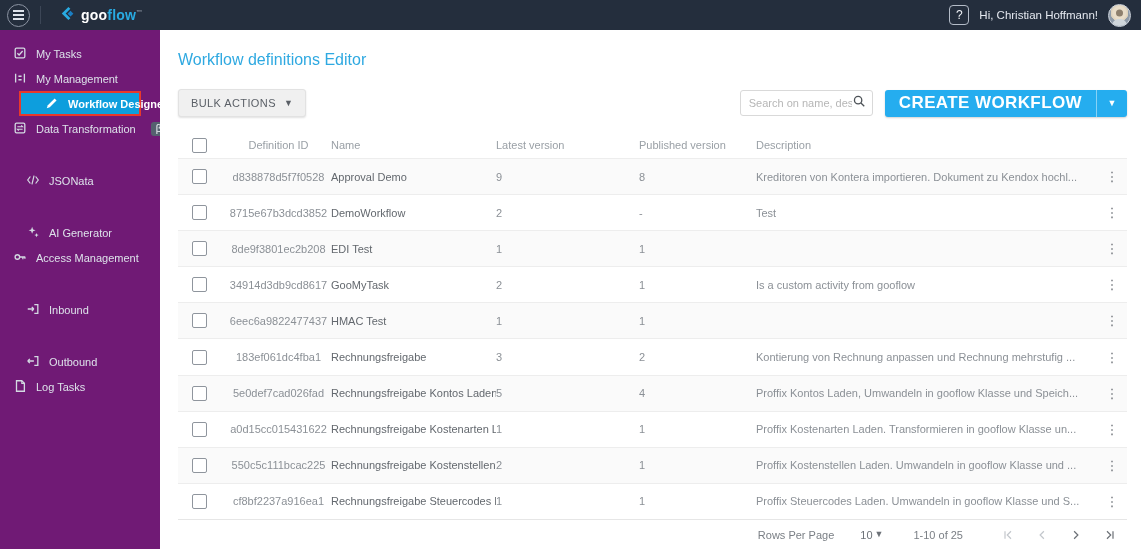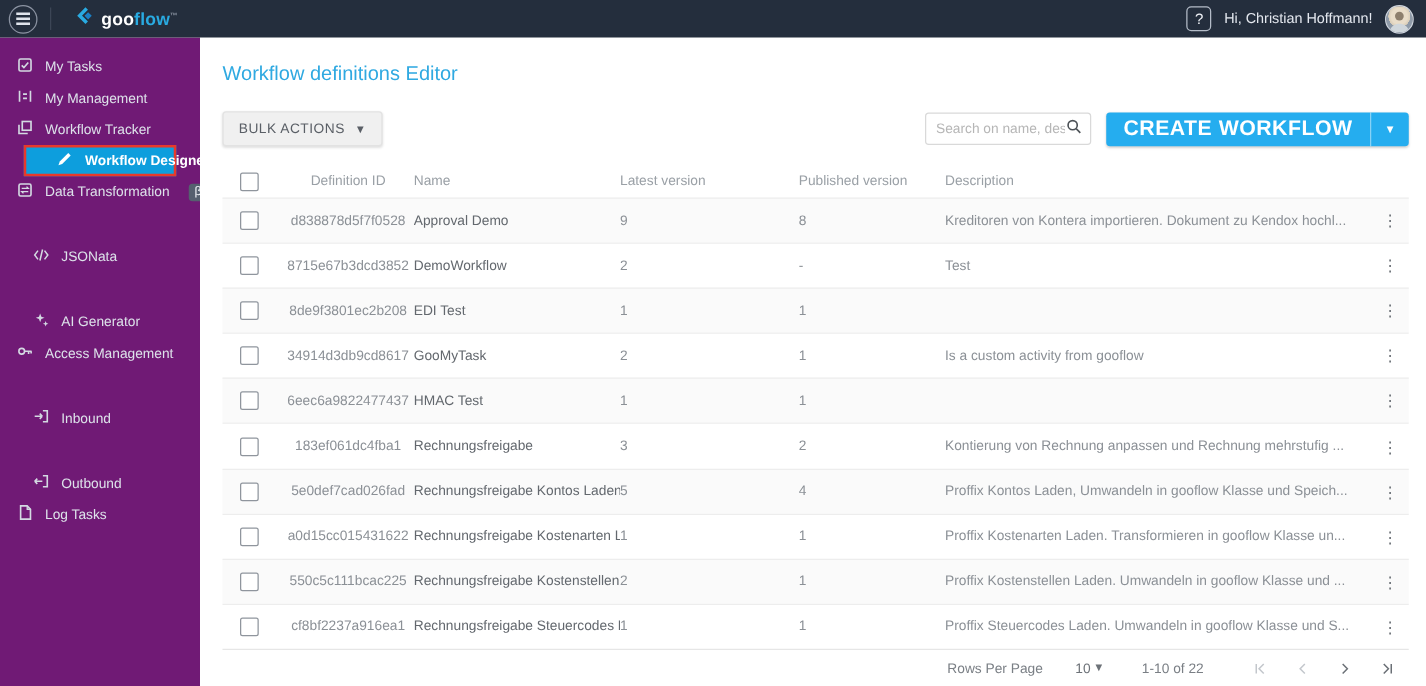--- a/index.html
+++ b/index.html
@@ -136,27 +136,20 @@
     <span>My Tasks</span>
   </div>
 
   <div class="side-item">
     <span><svg width="14" height="14" viewBox="0 0 16 16">
           <path d="M3 3v10M13 3v10M6.2 6h3.6M6.2 10h3.6" fill="none" stroke="#d3d9e2" stroke-width="1.5"></path>
         </svg></span>
     <span>My Management</span>
   </div>
 
-  <div class="side-item">
-    <span><svg width="14" height="14" viewBox="0 0 16 16">
-          <rect x="5.5" y="2.5" width="8" height="8" fill="none" stroke="#d3d9e2" stroke-width="1.5"></rect>
-          <path d="M2.5 5.5v8h8" fill="none" stroke="#d3d9e2" stroke-width="1.5"></path>
-        </svg></span>
-    <span>Workflow Tracker</span>
-  </div>
 
   <div class="side-item active">
     <span><svg width="14" height="14" viewBox="0 0 16 16">
           <path d="M2 14l1.2-3.4L11 2.8l2.2 2.2-7.8 7.8z" fill="#ffffff"></path>
         </svg></span>
     <span>Workflow Designer</span>
   </div>
 
   <div class="side-item">
     <span><svg width="14" height="14" viewBox="0 0 16 16">
@@ -374,21 +367,21 @@
       <span class="c-menu"><span class="kebab">⋮</span></span>
     </div>
   </div>
 
   <div class="pager">
     <span class="rpp-label">Rows Per Page</span>
     <span class="rpp-select">
       <span>10</span>
       <span class="caret">▼</span>
     </span>
-    <span class="range">1-10 of 22</span>
+    <span class="range">1-10 of 25</span>
     <span class="nav-btn disabled">
       <svg width="12" height="12" viewBox="0 0 16 16">
           <path d="M4 3v10M12 3L7 8l5 5" fill="none" stroke="#c3c7cc" stroke-width="1.6"></path>
         </svg>
     </span>
     <span class="nav-btn disabled">
       <svg width="12" height="12" viewBox="0 0 16 16">
           <path d="M10.5 3L5.5 8l5 5" fill="none" stroke="#c3c7cc" stroke-width="1.6"></path>
         </svg>
     </span>

